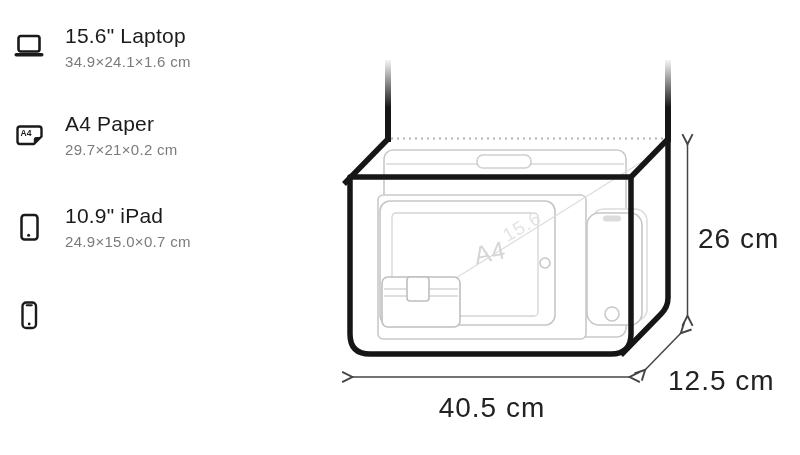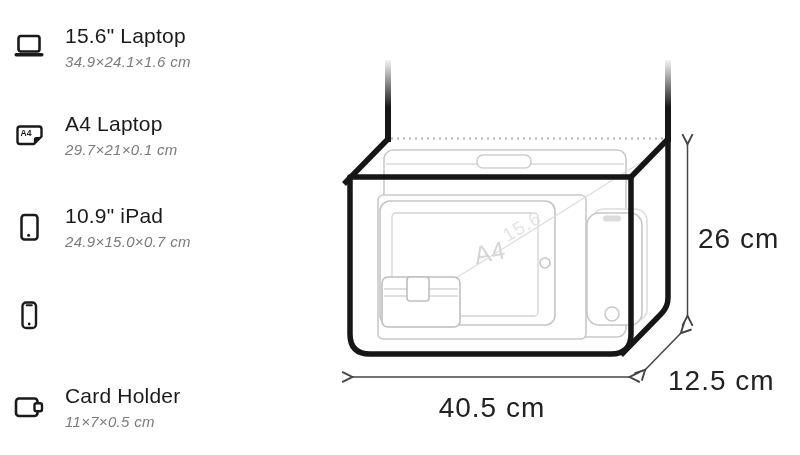--- a/index.html
+++ b/index.html
@@ -6,21 +6,21 @@
   .stage{
     position:relative;width:800px;height:455px;background:#fff;overflow:hidden;
     font-family:"Liberation Sans",sans-serif;
   }
   .item{
     position:absolute;left:10px;display:flex;align-items:center;gap:17px;height:54px;
   }
   .icon{width:38px;flex:none;display:flex;align-items:center;justify-content:center;}
   .txt{display:flex;flex-direction:column;}
   .title{font-size:21px;color:#1b1b1b;letter-spacing:.2px;white-space:nowrap;line-height:1.15;}
-  .dims{font-size:15px;color:#7b7b7b;margin-top:5px;letter-spacing:.3px;white-space:nowrap;font-style:italic;}
+  .dims{font-size:15px;color:#7b7b7b;margin-top:5px;letter-spacing:.3px;white-space:nowrap;}
   .diagram{position:absolute;left:0;top:0;}
   svg text{font-family:"Liberation Sans",sans-serif;}
   .dimlabel{font-size:28px;fill:#222;letter-spacing:1px;}
 </style>
 </head>
 <body>
 
 <div class="stage">
 
   <div class="item" style="top:20px">
@@ -38,22 +38,22 @@
 
   <div class="item" style="top:108px">
     <span class="icon">
       <svg width="30" height="30" viewBox="0 0 30 30" fill="none" stroke="#1a1a1a">
         <path d="M6,6.5 H25 Q27.5,6.5 27.5,9 V16.5 L20,24 H6 Q3.5,24 3.5,21.5 V9 Q3.5,6.5 6,6.5 Z" stroke-width="2.4" stroke-linejoin="round"></path>
         <path d="M26.5,17 L19.8,23.7 V19.5 Q19.8,17 22.3,17 Z" fill="#1a1a1a" stroke="none"></path>
         <text x="6.5" y="15.8" font-size="8.5" font-weight="700" fill="#1a1a1a" stroke="none">A4</text>
       </svg>
     </span>
     <div class="txt">
-      <div class="title">A4 Laptop</div>
-      <div class="dims">29.7×21×0.1 cm</div>
+      <div class="title">A4 Paper</div>
+      <div class="dims">29.7×21×0.2 cm</div>
     </div>
   </div>
 
   <div class="item" style="top:200px">
     <span class="icon">
       <svg width="30" height="30" viewBox="0 0 30 30" fill="none" stroke="#1a1a1a">
         <rect x="7.5" y="3" width="16" height="24.5" rx="3" stroke-width="2.5"></rect>
         <circle cx="14.6" cy="23.3" r="1.5" fill="#1a1a1a" stroke="none"></circle>
       </svg>
     </span>
@@ -66,32 +66,20 @@
   <div class="item" style="top:288px">
     <span class="icon">
       <svg width="30" height="30" viewBox="0 0 30 30" fill="none" stroke="#1a1a1a">
         <rect x="8.5" y="2.5" width="13.5" height="25.5" rx="3.8" stroke-width="2.4"></rect>
         <line x1="12.6" y1="5.3" x2="17.8" y2="5.3" stroke-width="2" stroke-linecap="round"></line>
         <circle cx="15.2" cy="24" r="1.4" fill="#1a1a1a" stroke="none"></circle>
       </svg>
     </span>
   </div>
 
-  <div class="item" style="top:380px">
-    <span class="icon">
-      <svg width="32" height="30" viewBox="0 0 32 30" fill="none" stroke="#1a1a1a">
-        <rect x="3" y="6.5" width="21.5" height="17.5" rx="3" stroke-width="2.6"></rect>
-        <rect x="21.5" y="11.3" width="7.5" height="8" rx="2" stroke-width="2.4" fill="#ffffff"></rect>
-      </svg>
-    </span>
-    <div class="txt">
-      <div class="title">Card Holder</div>
-      <div class="dims">11×7×0.5 cm</div>
-    </div>
-  </div>
 
   <svg class="diagram" width="800" height="455" viewBox="0 0 800 455">
     <defs>
       <linearGradient id="strapFade" gradientUnits="userSpaceOnUse" x1="0" y1="58" x2="0" y2="148">
         <stop offset="0" stop-color="#161616" stop-opacity="0"></stop>
         <stop offset="0.55" stop-color="#161616" stop-opacity="1"></stop>
       </linearGradient>
       <marker id="arw" viewBox="0 0 10 10" refX="1.2" refY="5" markerWidth="9" markerHeight="9" orient="auto-start-reverse">
         <path d="M8.5,1.2 L1,5 L8.5,8.8" fill="none" stroke="#454545" stroke-width="1.4"></path>
       </marker>

